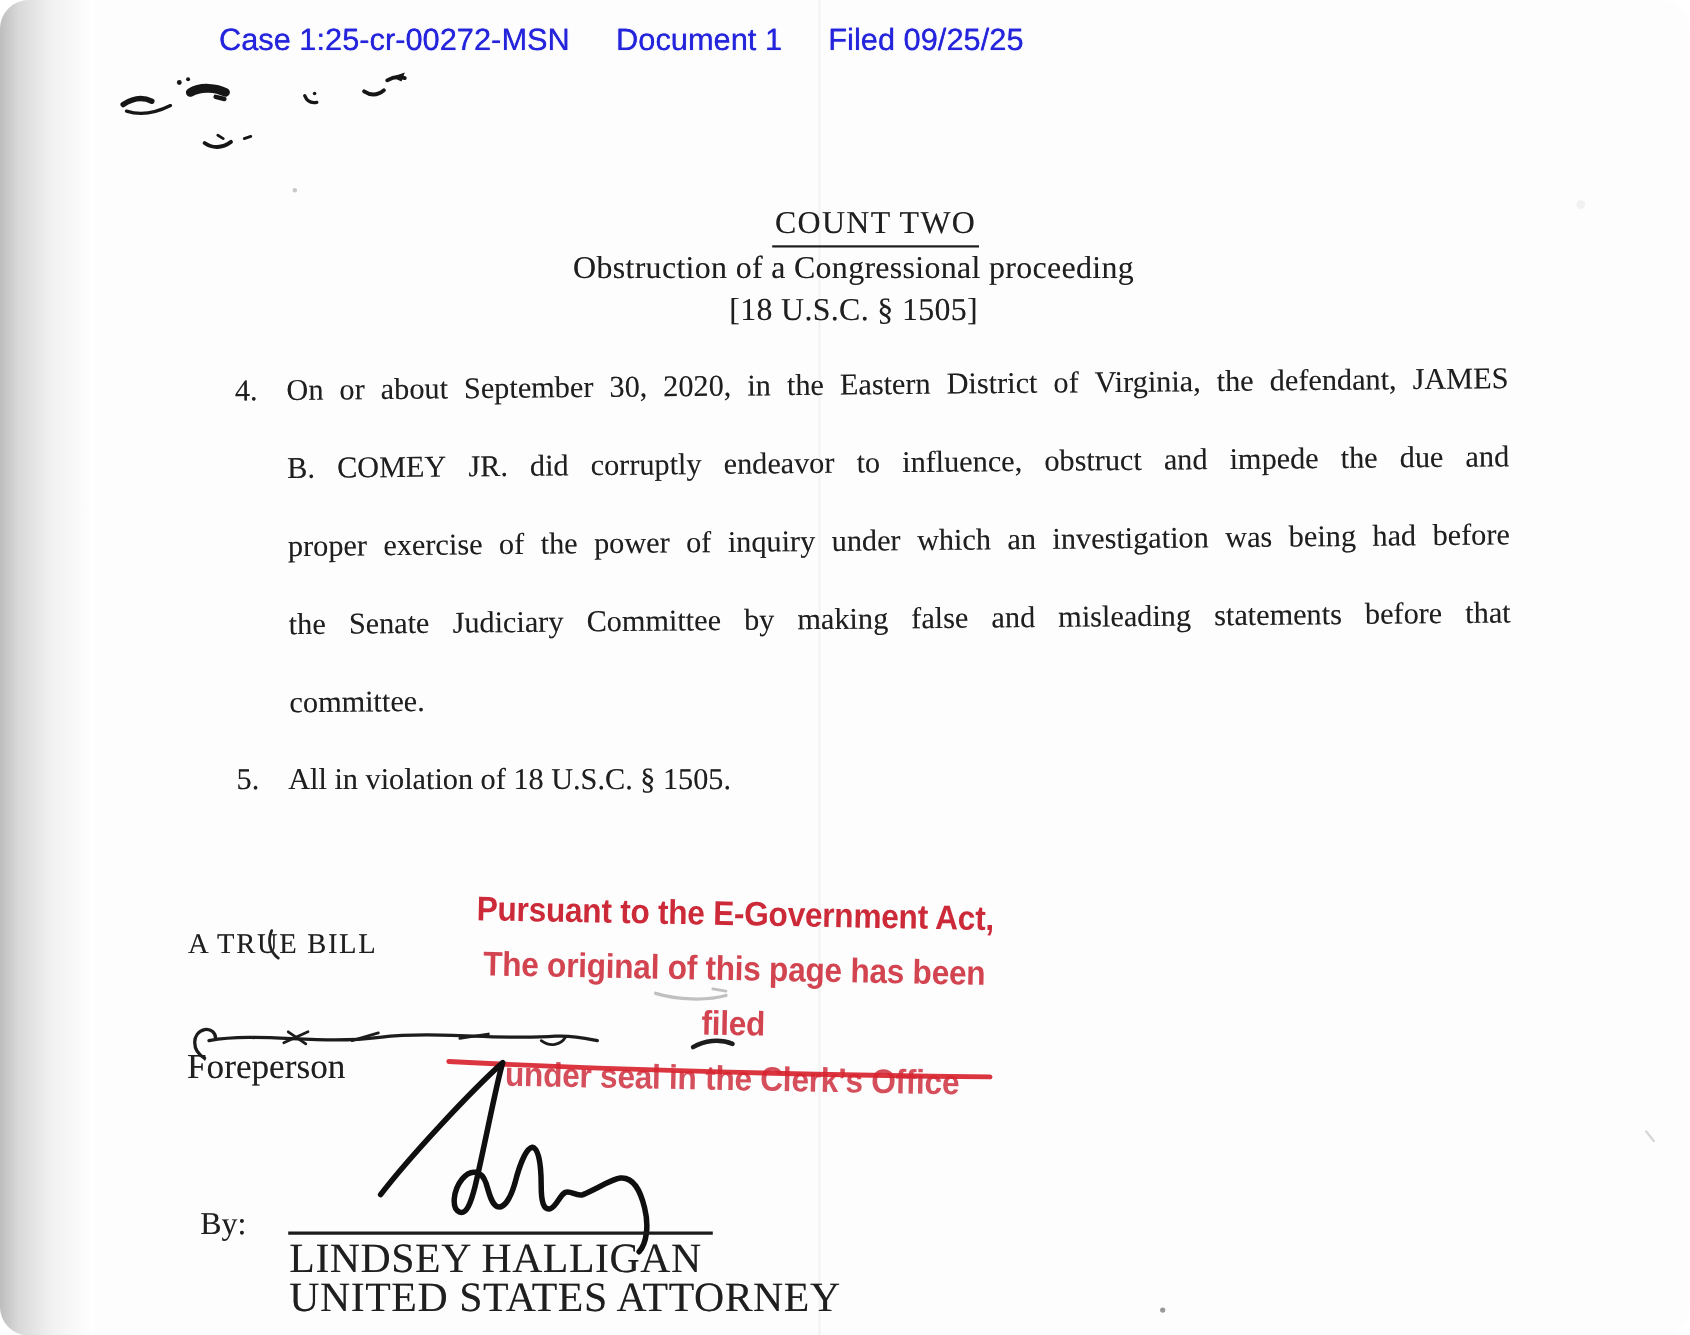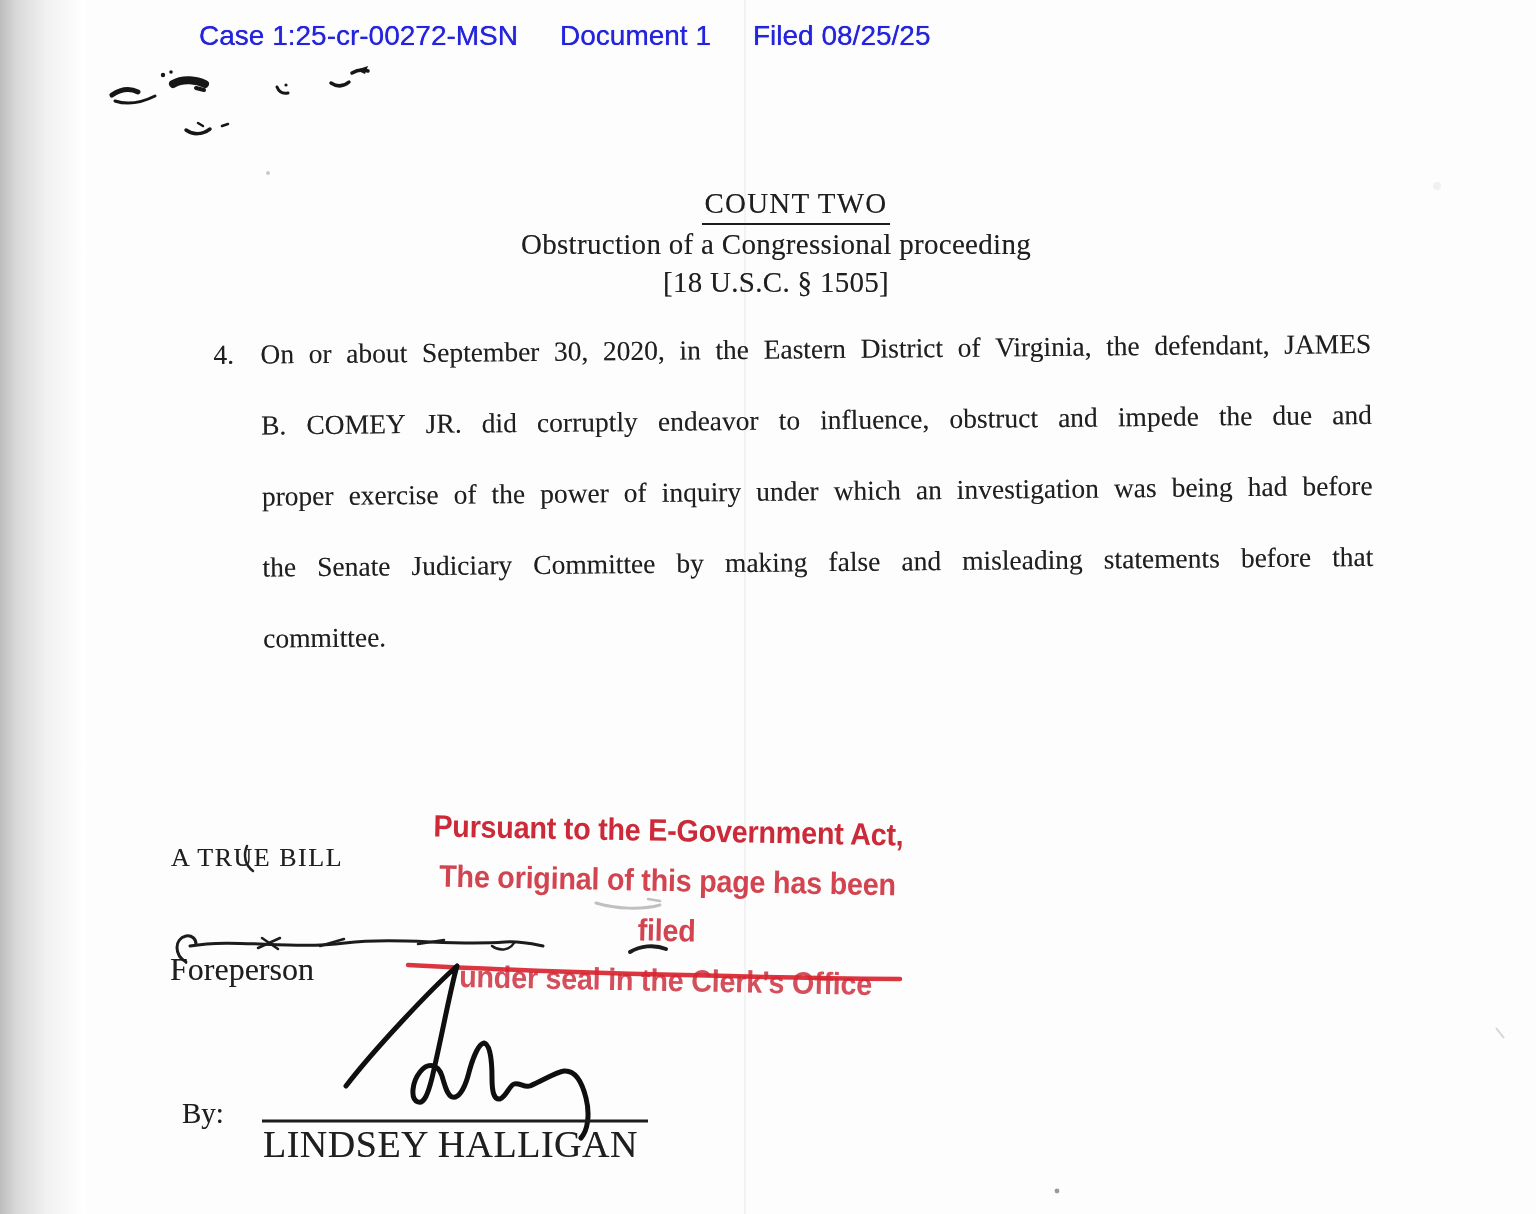--- a/index.html
+++ b/index.html
@@ -1,19 +1,20 @@
 <!DOCTYPE html>
 <html><head>
 <meta charset="utf-8">
 <style>
   html,body{margin:0;padding:0;background:#ffffff;}
   .page{
     position:relative;width:1536px;height:1214px;background:#fdfdfd;overflow:hidden;
     font-family:"Liberation Serif","DejaVu Serif",serif;color:#1f1f1f;
     text-shadow:0 0 .5px rgba(25,25,25,.45);
+    border-radius:26px;
   }
   .edge-shade{position:absolute;left:0;top:0;width:85px;height:100%;
     background:linear-gradient(90deg,#bdbdbd 0,#d9d9d9 20%,#f1f1f1 55%,#ffffff 100%);}
   .seam{position:absolute;left:744px;top:0;width:2px;height:100%;background:rgba(0,0,0,.045);}
   .pdf-header{position:absolute;left:199px;top:20px;display:flex;gap:42px;white-space:nowrap;
     font-family:"Liberation Sans","DejaVu Sans",sans-serif;font-size:28px;color:#2424dc;
     text-shadow:0 0 .7px currentColor;}
   .heading{position:absolute;left:8px;top:184px;width:1536px;text-align:center;
     font-size:29px;line-height:38px;letter-spacing:.3px;}
   .heading .count-title{display:inline-block;border-bottom:2.5px solid #1d1d1d;
@@ -44,55 +45,59 @@
 <body>
 
 <div class="page">
 
   <div class="edge-shade"></div>
   <div class="seam"></div>
 
   <div class="pdf-header">
     <span>Case 1:25-cr-00272-MSN</span>
     <span>Document 1</span>
-    <span>Filed 08/25/25</span>
+    <span>Filed 09/25/25</span>
   </div>
 
   <div class="heading">
     <div><span class="count-title">COUNT TWO</span></div>
     <div>Obstruction of a Congressional proceeding</div>
     <div>[18 U.S.C. § 1505]</div>
   </div>
 
   <div class="para4">
     <span class="pnum">4.</span>
     <div class="plines">
       <div class="row jline"><span>On</span><span>or</span><span>about</span><span>September</span><span>30,</span><span>2020,</span><span>in</span><span>the</span><span>Eastern</span><span>District</span><span>of</span><span>Virginia,</span><span>the</span><span>defendant,</span><span>JAMES</span></div>
       <div class="row jline"><span>B.</span><span>COMEY</span><span>JR.</span><span>did</span><span>corruptly</span><span>endeavor</span><span>to</span><span>influence,</span><span>obstruct</span><span>and</span><span>impede</span><span>the</span><span>due</span><span>and</span></div>
       <div class="row jline"><span>proper</span><span>exercise</span><span>of</span><span>the</span><span>power</span><span>of</span><span>inquiry</span><span>under</span><span>which</span><span>an</span><span>investigation</span><span>was</span><span>being</span><span>had</span><span>before</span></div>
       <div class="row jline"><span>the</span><span>Senate</span><span>Judiciary</span><span>Committee</span><span>by</span><span>making</span><span>false</span><span>and</span><span>misleading</span><span>statements</span><span>before</span><span>that</span></div>
       <div class="row">committee.</div>
     </div>
   </div>
 
+  <div class="para5">
+    <span class="pnum">5.</span><span>All in violation of 18 U.S.C. § 1505.</span>
+  </div>
 
   <div class="true-bill">A TRUE BILL</div>
 
   <div class="stamp">
     <span class="sline s1">Pursuant to the E-Government Act,</span>
     <span class="sline s2">The original of this page has been filed</span>
     <span class="sline s3">under seal in the Clerk’s Office</span>
   </div>
 
   <div class="foreperson">Foreperson</div>
 
   <div class="by-label">By:</div>
 
   <div class="sig-name">
     <div>LINDSEY HALLIGAN</div>
+    <div>UNITED STATES ATTORNEY</div>
   </div>
 
   <svg class="artifacts" width="1536" height="1214" viewBox="0 0 1536 1214">
 
     <g stroke="#161616" fill="none" stroke-linecap="round">
       <path d="M 112 95 c 9 -6 18 -7 26 -3" stroke-width="5"></path>
       <path d="M 115 101 c 12 4 26 2 40 -5" stroke-width="3"></path>
       <circle cx="163" cy="75" r="2.2" fill="#161616" stroke="none"></circle>
       <circle cx="171" cy="72" r="1.8" fill="#161616" stroke="none"></circle>
       <path d="M 173 84 c 10 -6 24 -4 32 0" stroke-width="8"></path>

